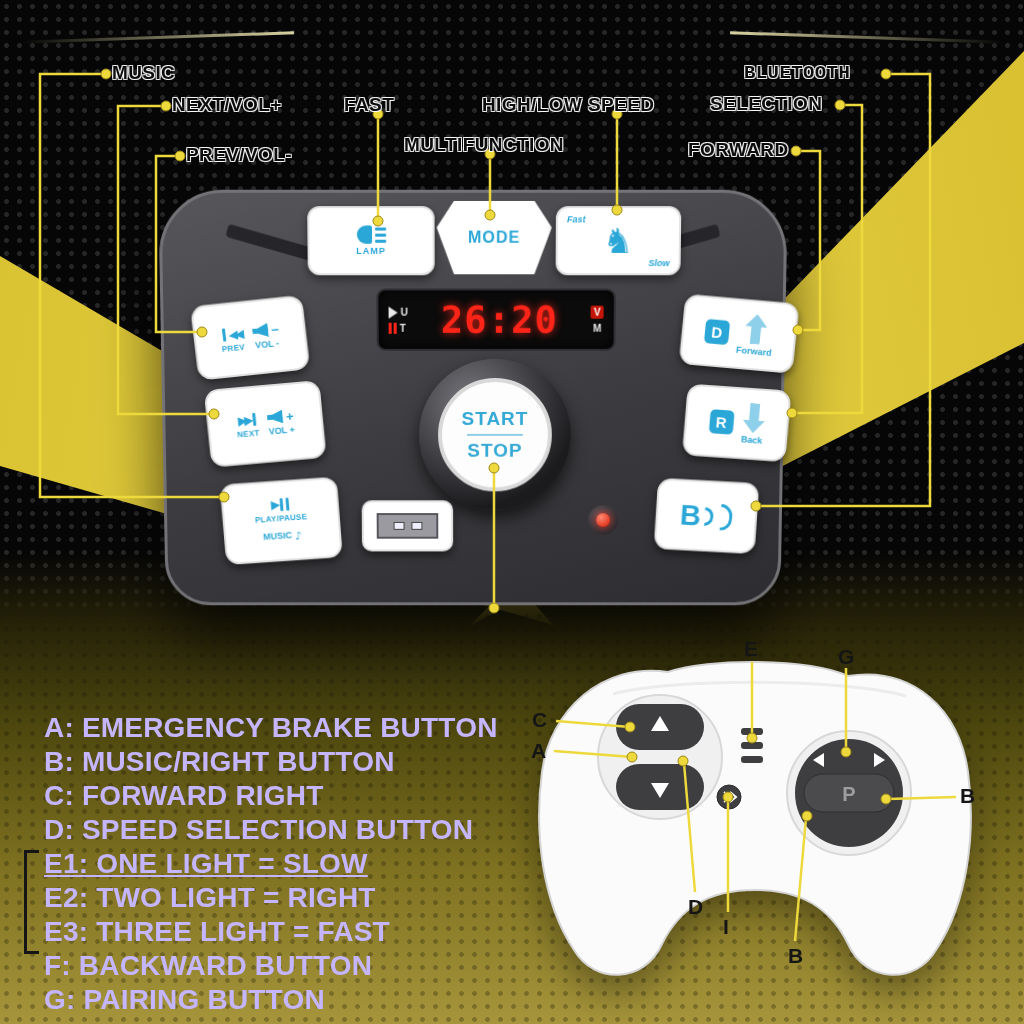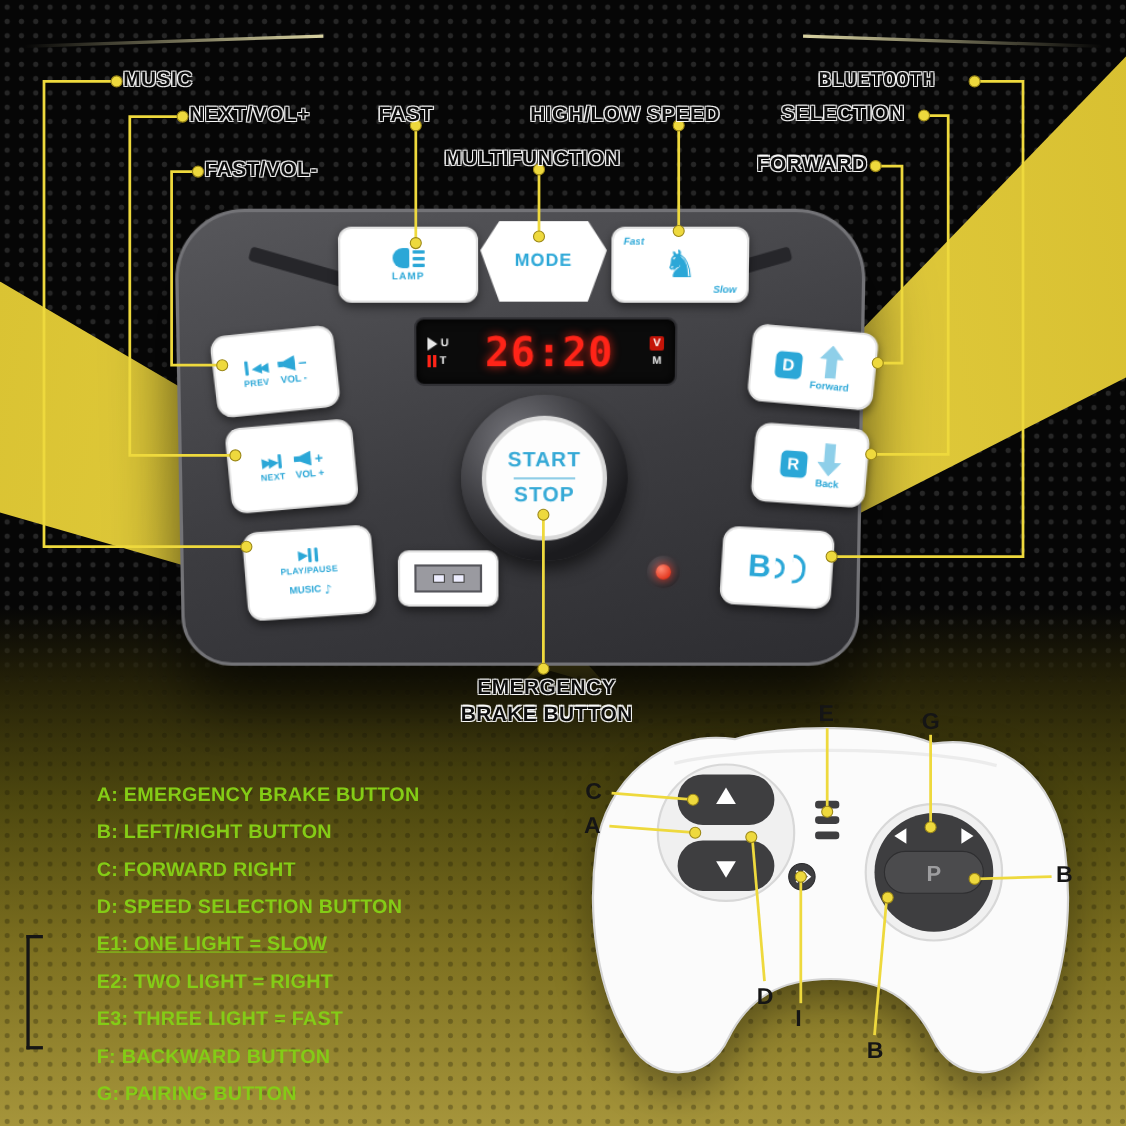--- a/index.html
+++ b/index.html
@@ -111,47 +111,46 @@
   .arrow{width:22px;height:30px;background:#8ecfe9;
       clip-path:polygon(50% 0,100% 42%,72% 42%,72% 100%,28% 100%,28% 42%,0 42%);}
   .arrow.down{transform:rotate(180deg);}
   .b-big{font-size:29px;font-weight:bold;color:#2ba7d7;line-height:1;}
   .wave{border:3px solid #2ba7d7;border-left:none;border-radius:0 14px 14px 0;display:inline-block;}
   .wave.s{width:6px;height:13px;} .wave.m{width:9px;height:21px;margin-left:3px;}
   
   .lines{position:absolute;left:0;top:0;z-index:45;}
   .remote{position:absolute;left:518px;top:632px;z-index:25;filter:drop-shadow(0 16px 18px rgba(0,0,0,.35));}
   
-  .legend-item{position:absolute;left:44px;z-index:50;font-size:18px;font-weight:bold;color:#84cc16;letter-spacing:.2px;margin-left:44px;}
+  .legend-item{position:absolute;left:44px;z-index:50;font-size:28px;font-weight:bold;color:#c4b5fd;letter-spacing:.2px;}
   .bracket{position:absolute;left:24px;top:850px;width:12px;height:98px;z-index:50;
       border:3px solid #151515;border-right:none;}
 </style>
 </head>
 <body>
 
 <div class="stage">
   <div class="dots"></div>
   <div class="wedge left"></div>
   <div class="wedge right"></div>
   <div class="bottom-grad"></div>
   <div class="bottom-dots"></div>
 
   <div class="orn l"></div>
   <div class="orn r"></div>
 
   <div class="co" style="left:112px;top:62px;">MUSIC</div>
   <div class="co" style="left:172px;top:94px;">NEXT/VOL+</div>
-  <div class="co" style="left:186px;top:144px;">FAST/VOL-</div>
+  <div class="co" style="left:186px;top:144px;">PREV/VOL-</div>
   <div class="co" style="left:344px;top:94px;">FAST</div>
   <div class="co" style="left:404px;top:134px;">MULTIFUNCTION</div>
   <div class="co" style="left:482px;top:94px;">HIGH/LOW SPEED</div>
   <div class="co" style="left:744px;top:62px;font-family:Liberation Mono, monospace;">BLUETOOTH</div>
   <div class="co" style="left:710px;top:93px;">SELECTION</div>
   <div class="co" style="left:688px;top:139px;">FORWARD</div>
-  <div class="co center" style="left:409px;top:614px;">EMERGENCY BRAKE BUTTON</div>
 
   <div class="panel">
     <div class="chev l"></div>
     <div class="chev r"></div>
 
     <div class="tab" style="left:144px;top:13px;width:122px;height:64px;">
       <div class="lamp-wrap">
         <span class="lamp-icon">
           <i class="lamp-bulb"></i>
           <span class="lamp-bars">
@@ -404,21 +403,21 @@
         <circle cx="846" cy="752" r="5"></circle>
       <circle cx="886" cy="799" r="5"></circle>
         <circle cx="683" cy="761" r="5"></circle>
       <circle cx="728" cy="797" r="5"></circle>
         <circle cx="807" cy="816" r="5"></circle>
     </g>
   </svg>
 
   <div>
     <div class="legend-item" style="top:712px;">A: EMERGENCY BRAKE BUTTON</div>
-    <div class="legend-item" style="top:746px;">B: LEFT/RIGHT BUTTON</div>
+    <div class="legend-item" style="top:746px;">B: MUSIC/RIGHT BUTTON</div>
     <div class="legend-item" style="top:780px;">C: FORWARD RIGHT</div>
     <div class="legend-item" style="top:814px;">D: SPEED SELECTION BUTTON</div>
     <div class="legend-item" style="top:848px;text-decoration:underline;">E1: ONE LIGHT = SLOW</div>
     <div class="legend-item" style="top:882px;">E2: TWO LIGHT = RIGHT</div>
     <div class="legend-item" style="top:916px;">E3: THREE LIGHT = FAST</div>
     <div class="legend-item" style="top:950px;">F: BACKWARD BUTTON</div>
     <div class="legend-item" style="top:984px;">G: PAIRING BUTTON</div>
     <div class="bracket"></div>
   </div>
 </div>

